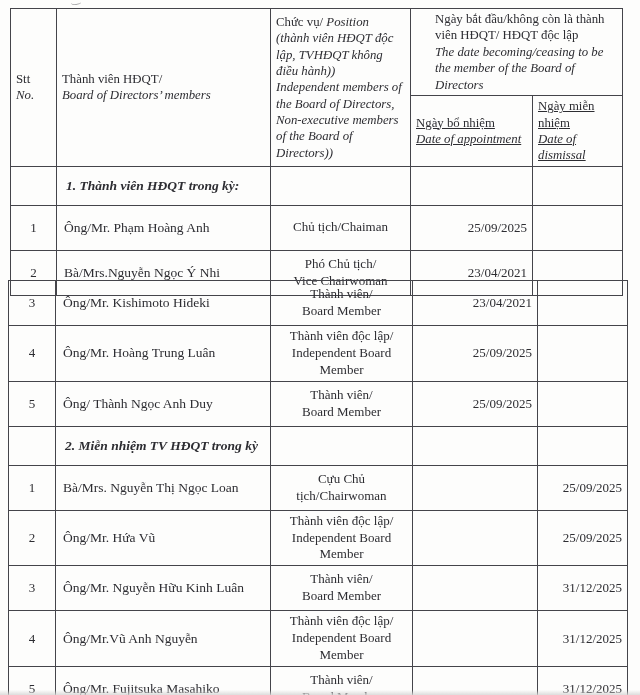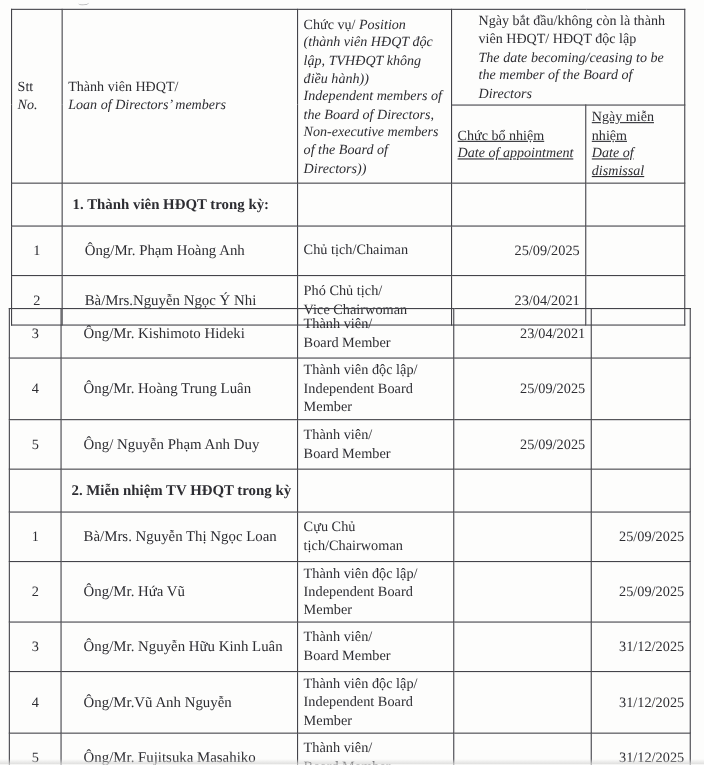--- a/index.html
+++ b/index.html
@@ -54,39 +54,41 @@
     height: 66px;
     text-decoration: underline;
   }
   .c-stt {
     text-align: center;
     font-size: 13px;
   }
   .c-name {
     text-align: left;
     font-size: 13.5px;
-    padding-left: 20px;
+    padding-left: 7px;
   }
   .c-pos {
+    text-align: center;
     font-size: 13px;
     line-height: 1.3;
     white-space: pre-line;
   }
   .c-date {
     text-align: right;
     font-size: 13px;
   }
   tr.data-row td {
     height: 40px;
   }
   tr.section-row td {
     height: 34px;
   }
   .section-title {
     font-weight: bold;
+    font-style: italic;
     font-size: 13.5px;
     text-align: left;
     padding-left: 9px;
   }
   
   .artifact {
     position: absolute;
     left: 71px;
     top: 0px;
     width: 10px;
@@ -121,34 +123,34 @@
     <col style="width:90px">
   </colgroup>
   <tbody>
     <tr>
       <th class="hdr" rowspan="2">
         <div>Stt</div>
         <div class="en">No.</div>
       </th>
       <th class="hdr" rowspan="2">
         <div>Thành viên HĐQT/</div>
-        <div class="en">Loan of Directors’ members</div>
+        <div class="en">Board of Directors’ members</div>
       </th>
       <th class="hdr" rowspan="2">
         <div><span>Chức vụ/</span> <span class="en">Position (thành viên HĐQT độc lập, TVHĐQT không điều hành))</span></div>
         <div class="en">Independent members of the Board of Directors, Non-executive members of the Board of Directors))</div>
       </th>
       <th class="hdr hdr-span-cell" colspan="2">
         <div>Ngày bắt đầu/không còn là thành viên HĐQT/ HĐQT độc lập</div>
         <div class="en">The date becoming/ceasing to be the member of the Board of Directors</div>
       </th>
     </tr>
     <tr>
       <th class="hdr hdr-sub-cell">
-        <div>Chức bổ nhiệm</div>
+        <div>Ngày bổ nhiệm</div>
         <div class="en">Date of appointment</div>
       </th>
       <th class="hdr hdr-sub-cell">
         <div>Ngày miễn nhiệm</div>
         <div class="en">Date of dismissal</div>
       </th>
     </tr>
     <tr class="section-row">
       <td></td>
       <td class="section-title">1. Thành viên HĐQT trong kỳ:</td>
@@ -197,21 +199,21 @@
     <td class="c-stt">4</td>
     <td class="c-name">Ông/Mr. Hoàng Trung Luân</td>
     <td class="c-pos">Thành viên độc lập/
 Independent Board
 Member</td>
     <td class="c-date">25/09/2025</td>
     <td class="c-date"></td>
   </tr>
       <tr class="data-row">
     <td class="c-stt">5</td>
-    <td class="c-name">Ông/ Nguyễn Phạm Anh Duy</td>
+    <td class="c-name">Ông/ Thành Ngọc Anh Duy</td>
     <td class="c-pos">Thành viên/
 Board Member</td>
     <td class="c-date">25/09/2025</td>
     <td class="c-date"></td>
   </tr>
     </tbody>
   <tbody>
     <tr class="section-row">
       <td></td>
       <td class="section-title">2. Miễn nhiệm TV HĐQT trong kỳ</td>

